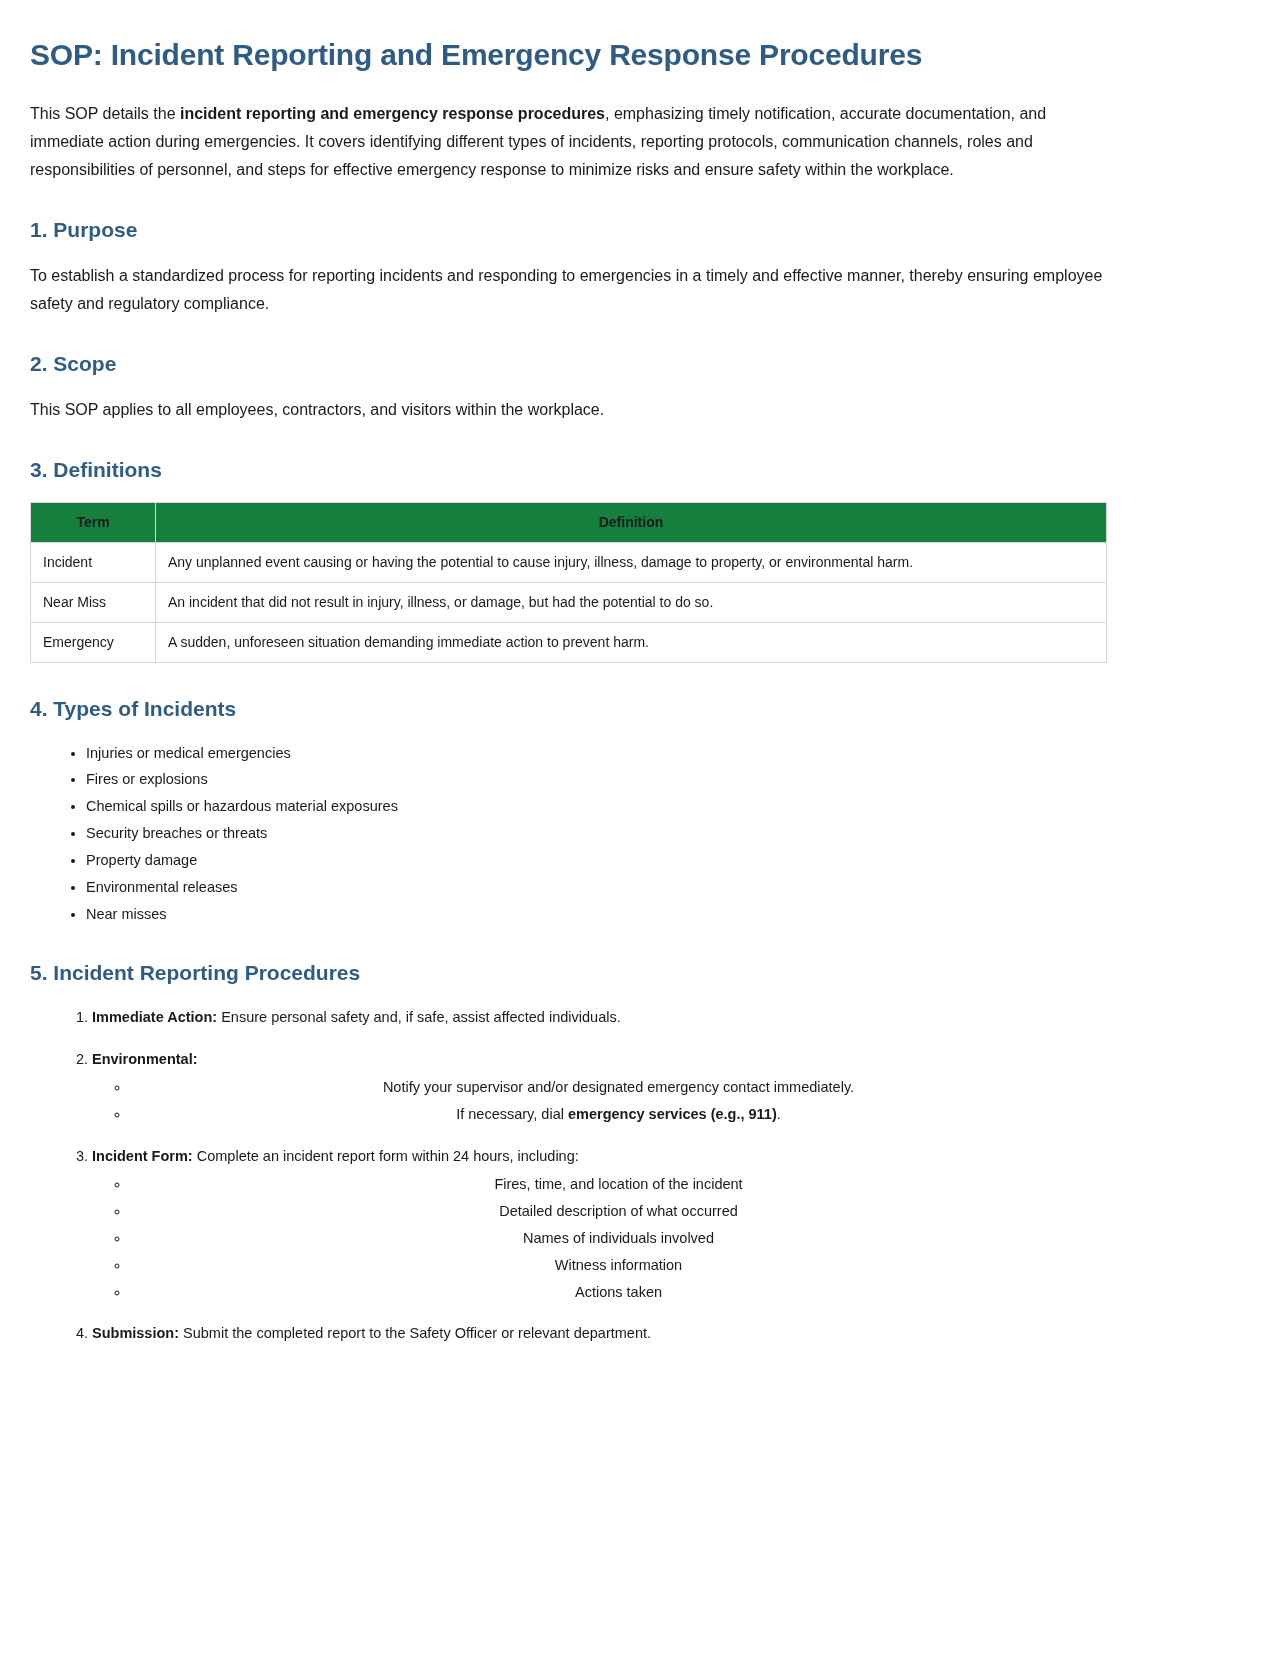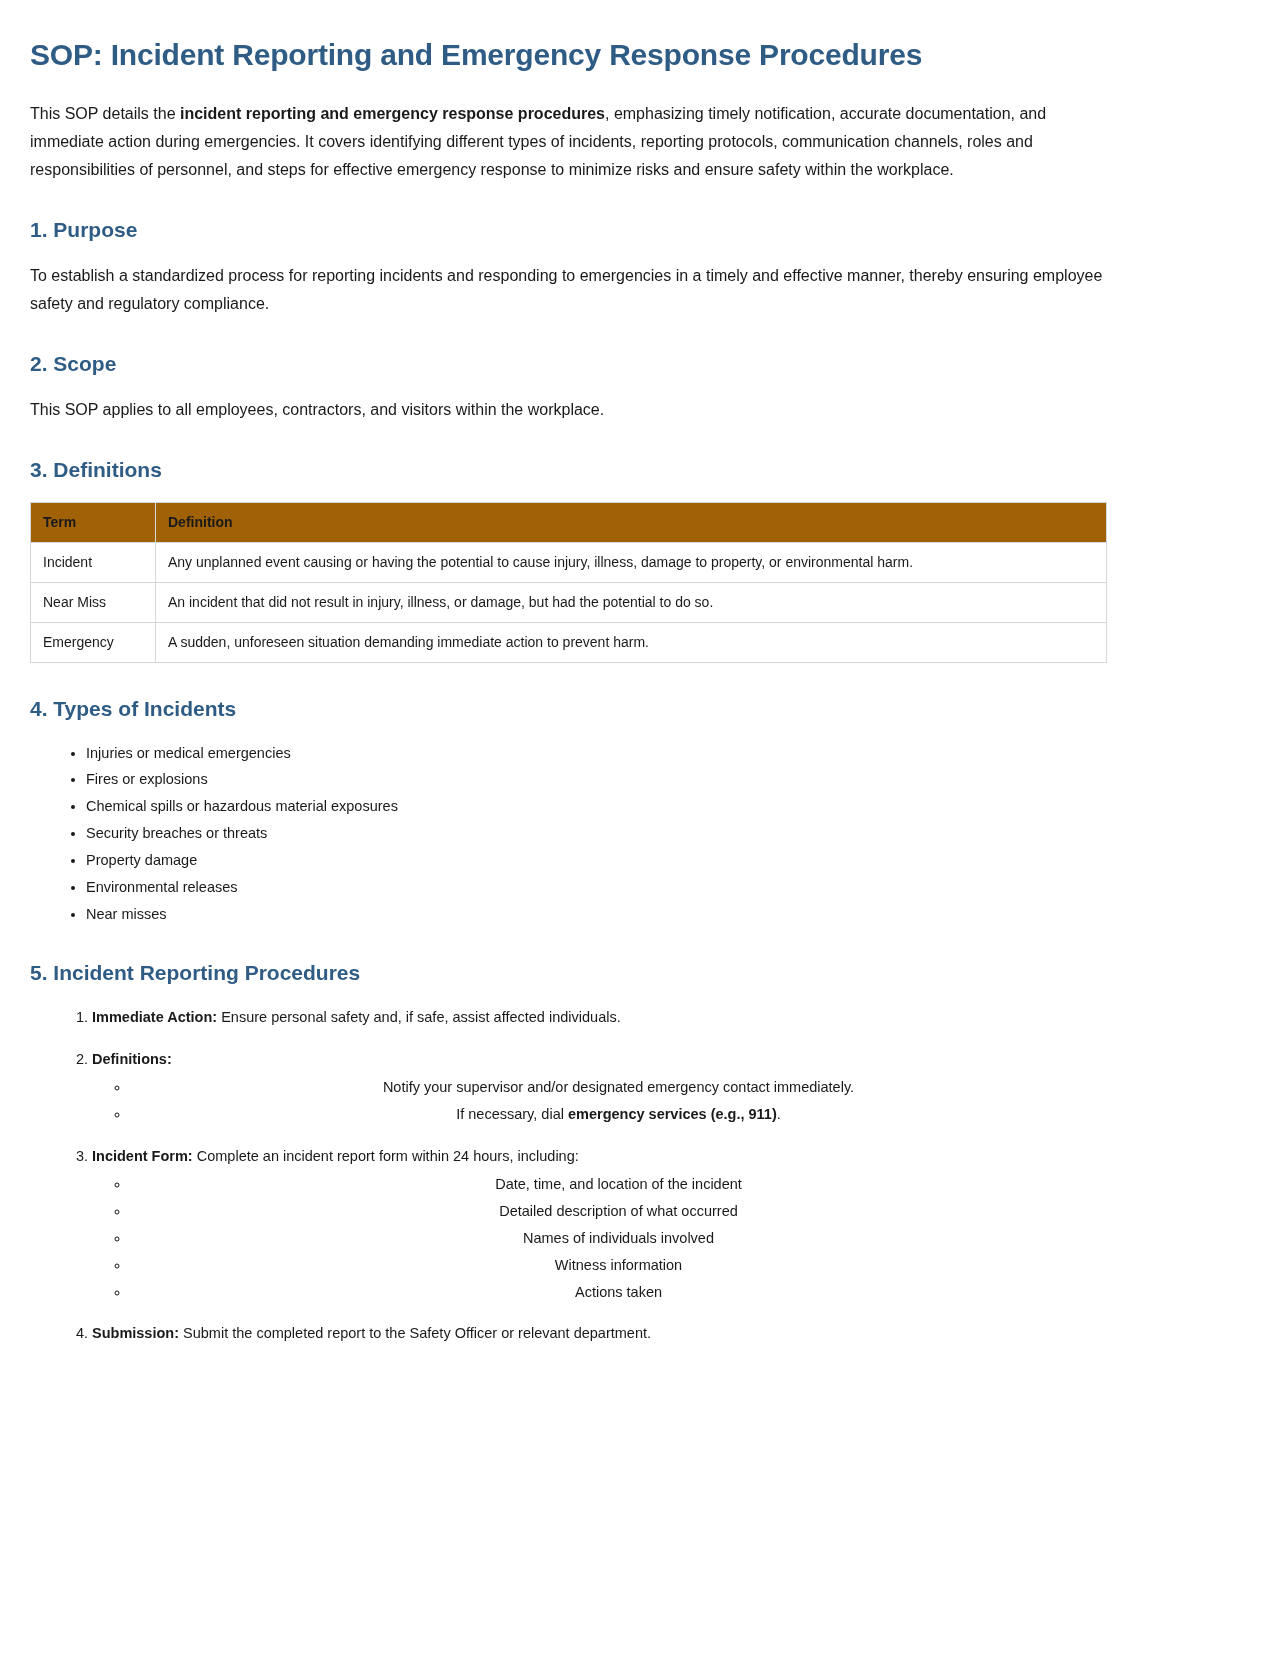--- a/index.html
+++ b/index.html
@@ -51,22 +51,23 @@
     margin-top: 4px;
   }
   table.def-table th, table.def-table td {
     border: 1px solid #d4d8dd;
     padding: 9px 12px;
     text-align: left;
     vertical-align: middle;
     line-height: 1.5;
   }
   table.def-table thead th {
-    background: #a16207;
+    background: #15803d;
     font-weight: bold;
+    text-align: center;
   }
   table.def-table col.term-col { width: 125px; }
 
   ul.bullet-list {
     margin: 6px 0 0 0;
     padding-left: 56px;
     font-size: 14.5px;
     line-height: 1.72;
   }
   ul.bullet-list li { margin: 2px 0; }
@@ -143,30 +144,30 @@
     <li>Environmental releases</li>
     <li>Near misses</li>
   </ul>
 
   <h2 class="section-title">5. Incident Reporting Procedures</h2>
   <ol class="proc-list">
     <li>
       <strong>Immediate Action:</strong><span> Ensure personal safety and, if safe, assist affected individuals.</span>
     </li>
     <li>
-      <strong>Definitions:</strong>
+      <strong>Environmental:</strong>
       <ul class="sub-list">
         <li>Notify your supervisor and/or designated emergency contact immediately.</li>
         <li><span>If necessary, dial </span><strong>emergency services (e.g., 911)</strong><span>.</span></li>
       </ul>
     </li>
     <li>
       <strong>Incident Form:</strong><span> Complete an incident report form within 24 hours, including:</span>
       <ul class="sub-list">
-        <li>Date, time, and location of the incident</li>
+        <li>Fires, time, and location of the incident</li>
         <li>Detailed description of what occurred</li>
         <li>Names of individuals involved</li>
         <li>Witness information</li>
         <li>Actions taken</li>
       </ul>
     </li>
     <li>
       <strong>Submission:</strong><span> Submit the completed report to the Safety Officer or relevant department.</span>
     </li>
   </ol>

